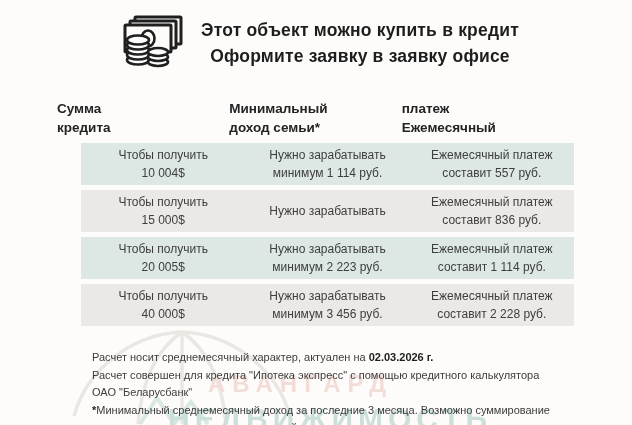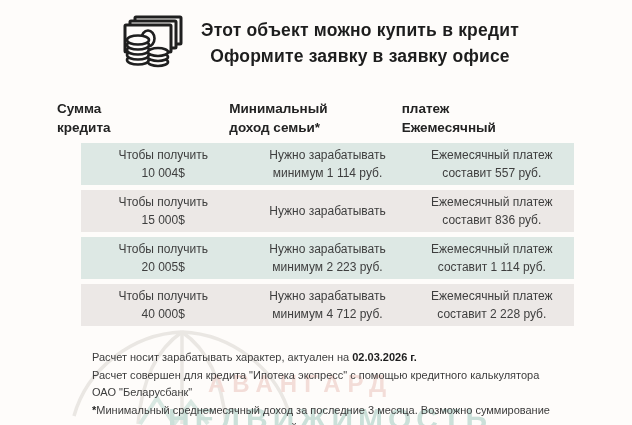--- a/index.html
+++ b/index.html
@@ -179,32 +179,32 @@
       </div>
     </div>
 
     <div class="row row-beige">
       <div class="cell">
         <span>Чтобы получить</span>
         <span>40 000$</span>
       </div>
       <div class="cell">
         <span>Нужно зарабатывать</span>
-        <span>минимум 4 712 руб.</span>
+        <span>минимум 3 456 руб.</span>
       </div>
       <div class="cell">
         <span>Ежемесячный платеж</span>
         <span>составит 2 228 руб.</span>
       </div>
     </div>
 
   </div>
 
   <div class="notes">
     <p>
-      <span>Расчет носит зарабатывать характер, актуален на</span>
+      <span>Расчет носит среднемесячный характер, актуален на</span>
       <b>02.03.2026 г.</b>
     </p>
     <p>Расчет совершен для кредита "Ипотека экспресс" с помощью кредитного калькулятора ОАО "Беларусбанк"</p>
     <p><b>*</b><span>Минимальный среднемесячный доход за последние 3 месяца. Возможно суммирование доходов членов семьи или поручителей</span></p>
   </div>
 
 </div>
 
 </body></html>

